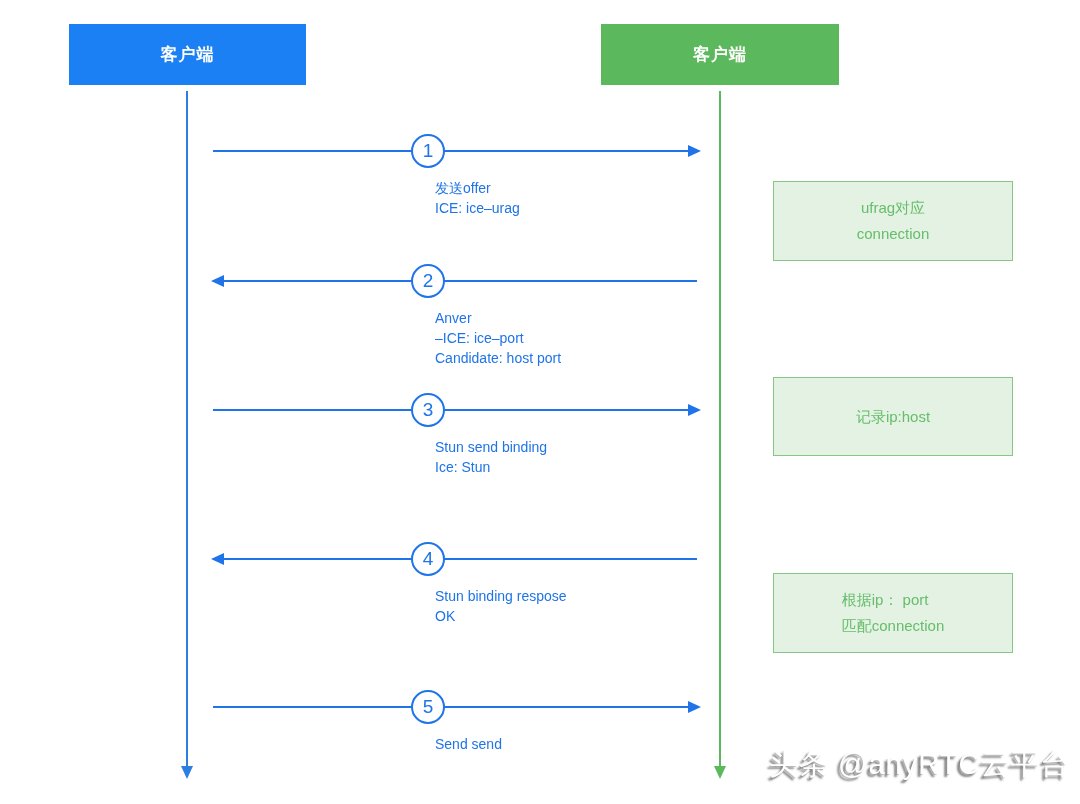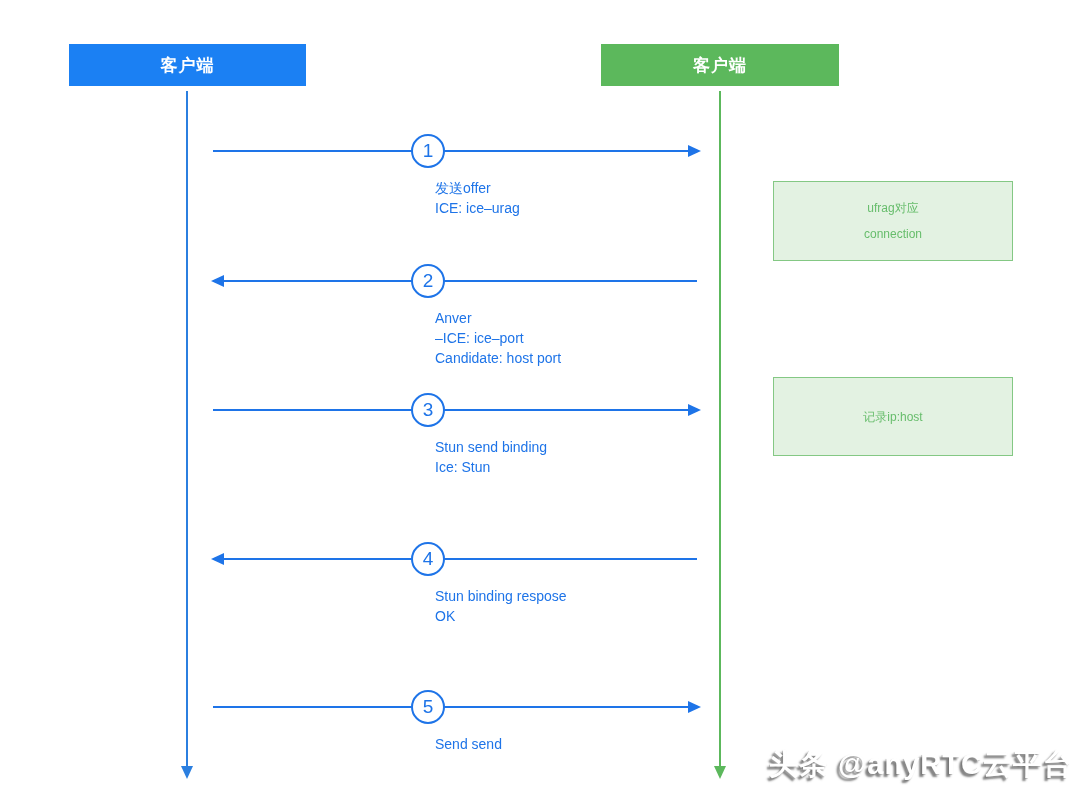--- a/index.html
+++ b/index.html
@@ -8,21 +8,21 @@
     --green:#5cb85c;
     --note-bg:#e3f2e2;
     --note-border:#84c884;
     --note-text:#67bd6c;
   }
   html,body{margin:0;padding:0;background:#fff;}
   body{font-family:"Liberation Sans","DejaVu Sans",sans-serif;}
   .canvas{position:relative;width:1080px;height:804px;background:#ffffff;overflow:hidden;}
 
   
-  .actor{position:absolute;top:44px;height:42px;display:flex;align-items:center;justify-content:center;
+  .actor{position:absolute;top:24px;height:61px;display:flex;align-items:center;justify-content:center;
          color:#fff;font-size:17px;font-weight:700;letter-spacing:1px;}
   .actor.left{left:69px;width:237px;background:var(--blue-box);}
   .actor.right{left:601px;width:238px;background:var(--green);}
 
   
   .lifeline{position:absolute;top:91px;width:2px;height:676px;}
   .lifeline.left{left:186px;background:#2b7fe0;}
   .lifeline.right{left:719px;background:var(--green);}
   .lifeline-head{position:absolute;top:766px;width:0;height:0;
                  border-left:6px solid transparent;border-right:6px solid transparent;}
@@ -39,29 +39,29 @@
   .arrowhead.left{left:-2px;border-right:13px solid var(--blue);}
   .num-circle{position:absolute;left:198px;top:-17px;width:34px;height:34px;box-sizing:border-box;
               border:2px solid var(--blue);border-radius:50%;background:#fff;
               display:flex;align-items:center;justify-content:center;
               color:var(--blue);font-size:19px;font-weight:400;}
   .msg-label{position:absolute;left:202px;top:27px;color:var(--blue);font-size:14px;line-height:20px;white-space:nowrap;margin-left:20px;}
 
   
   .note{position:absolute;left:773px;width:240px;box-sizing:border-box;
         background:var(--note-bg);border:1px solid var(--note-border);
-        color:var(--note-text);font-size:12px;line-height:26px;
+        color:var(--note-text);font-size:15px;line-height:26px;
         display:flex;flex-direction:column;align-items:center;justify-content:center;text-align:center;}
   .n1{top:181px;height:80px;}
   .n2{top:377px;height:79px;}
   .n3{top:573px;height:80px;}
   .n3 .note-inner{text-align:left;}
 
   
-  .watermark{position:absolute;left:769px;top:745px;font-size:29px;font-weight:700;
+  .watermark{position:absolute;left:769px;top:745px;font-size:29px;font-weight:400;
              color:#ffffff;letter-spacing:1px;white-space:nowrap;
              text-shadow:-3px 3px 2px rgba(90,90,90,0.75), -1px 1px 1px rgba(140,140,140,0.55);}
 </style>
 </head>
 <body>
 
 <div class="canvas">
 
   <div class="actor left">
     <span>客户端</span>
@@ -129,16 +129,22 @@
     <div class="note-inner">
       <div>ufrag对应</div>
       <div>connection</div>
     </div>
   </div>
   <div class="note n2">
     <div class="note-inner">
       <div>记录ip:host</div>
     </div>
   </div>
+  <div class="note n3">
+    <div class="note-inner">
+      <div>根据ip： port</div>
+      <div>匹配connection</div>
+    </div>
+  </div>
 
   <div class="watermark">头条 @anyRTC云平台</div>
 
 </div>
 
 </body></html>

